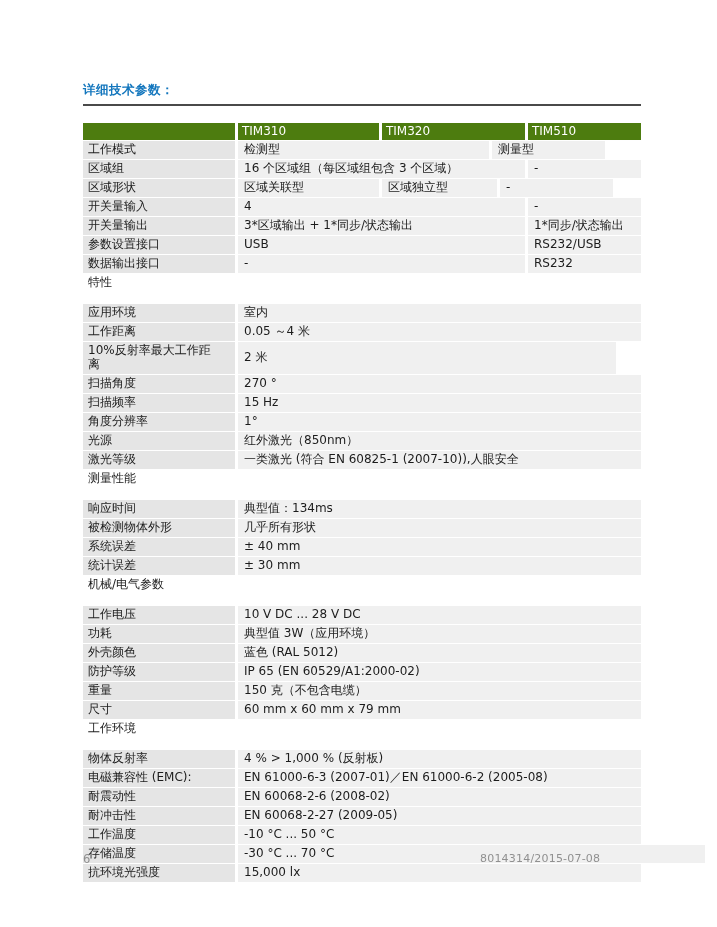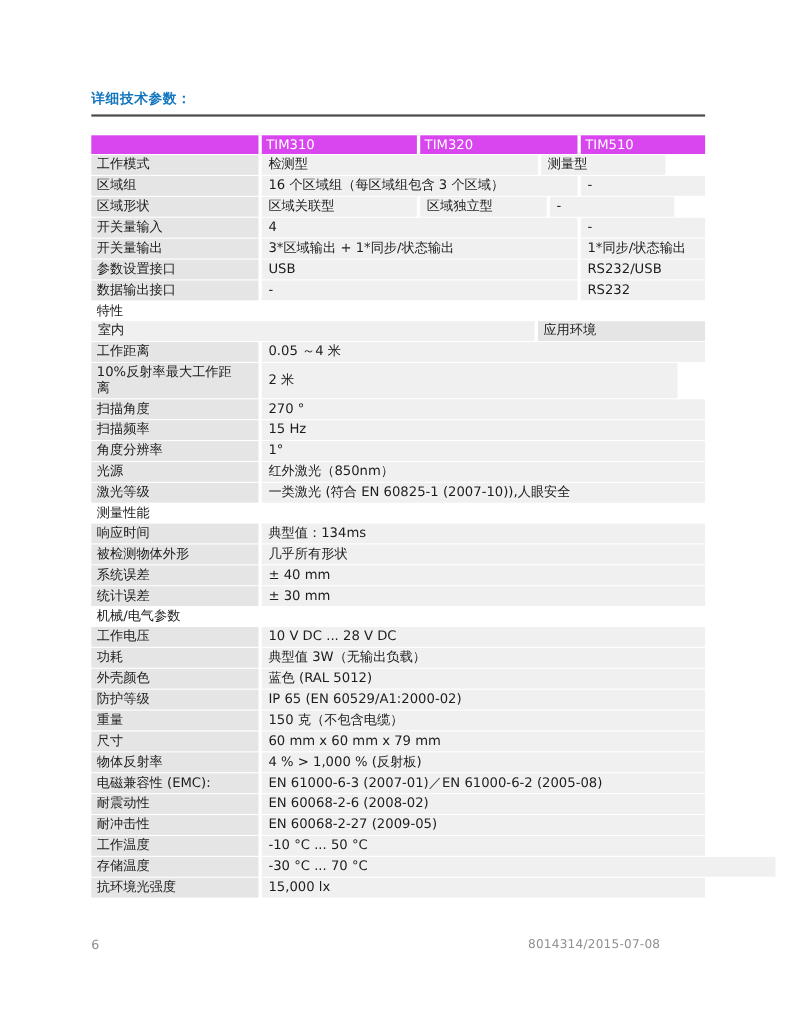--- a/index.html
+++ b/index.html
@@ -26,25 +26,25 @@
     line-height:1.15;
   }
   .cell.label{
     background:#e5e5e5;width:152px;flex:none;padding-left:5px;color:#1c1c1c;
   }
   .t-row.tall .cell.label{padding-right:24px;}
   .cell.value{
     background:#f0f0f0;padding-left:6px;flex:none;
   }
   .cell.head{
-    background:#d946ef;color:#ffffff;padding-left:4px;flex:none;
+    background:#4d7c0f;color:#ffffff;padding-left:4px;flex:none;
   }
   .cell.head.first{padding-left:5px;}
   .section-row{
-    height:17px;margin-bottom:1px;display:flex;align-items:center;
+    height:17px;margin-bottom:13px;display:flex;align-items:center;
     padding-left:5px;background:#ffffff;color:#1c1c1c;
   }
   .footer-pagenum{
     position:absolute;left:83px;top:852px;font-size:11.5px;color:#909090;
   }
   .footer-docref{
     position:absolute;left:480px;top:852px;font-size:11px;color:#909090;letter-spacing:0.2px;
   }
 </style>
 </head>
@@ -91,22 +91,22 @@
       <div class="cell value" style="width: 287px;">USB</div>
       <div class="cell value" style="width: 113px;">RS232/USB</div>
     </div>
     <div class="t-row">
       <div class="cell label">数据输出接口</div>
       <div class="cell value" style="width: 287px;">-</div>
       <div class="cell value" style="width: 113px;">RS232</div>
     </div>
     <div class="section-row">特性</div>
     <div class="t-row">
+      <div class="cell label">应用环境</div>
       <div class="cell value" style="width: 403px;">室内</div>
-      <div class="cell label">应用环境</div>
     </div>
     <div class="t-row">
       <div class="cell label">工作距离</div>
       <div class="cell value" style="width: 403px;">0.05 ～4 米</div>
     </div>
     <div class="t-row tall">
       <div class="cell label">10%反射率最大工作距离</div>
       <div class="cell value" style="width: 378px; text-align: right;">2 米</div>
     </div>
     <div class="t-row">
@@ -146,38 +146,39 @@
       <div class="cell label">统计误差</div>
       <div class="cell value" style="width: 403px;">± 30 mm</div>
     </div>
     <div class="section-row">机械/电气参数</div>
     <div class="t-row">
       <div class="cell label">工作电压</div>
       <div class="cell value" style="width: 403px;">10 V DC ... 28 V DC</div>
     </div>
     <div class="t-row">
       <div class="cell label">功耗</div>
-      <div class="cell value" style="width: 403px;">典型值 3W（无输出负载）</div>
+      <div class="cell value" style="width: 403px;">典型值 3W（应用环境）</div>
     </div>
     <div class="t-row">
       <div class="cell label">外壳颜色</div>
       <div class="cell value" style="width: 403px;">蓝色 (RAL 5012)</div>
     </div>
     <div class="t-row">
       <div class="cell label">防护等级</div>
       <div class="cell value" style="width: 403px;">IP 65 (EN 60529/A1:2000-02)</div>
     </div>
     <div class="t-row">
       <div class="cell label">重量</div>
       <div class="cell value" style="width: 403px;">150 克（不包含电缆）</div>
     </div>
     <div class="t-row">
       <div class="cell label">尺寸</div>
       <div class="cell value" style="width: 403px;">60 mm x 60 mm x 79 mm</div>
     </div>
+    <div class="section-row">工作环境</div>
     <div class="t-row">
       <div class="cell label">物体反射率</div>
       <div class="cell value" style="width: 403px;">4 % &gt; 1,000 % (反射板)</div>
     </div>
     <div class="t-row">
       <div class="cell label">电磁兼容性 (EMC):</div>
       <div class="cell value" style="width: 403px;">EN 61000-6-3 (2007-01)／EN 61000-6-2 (2005-08)</div>
     </div>
     <div class="t-row">
       <div class="cell label">耐震动性</div>

